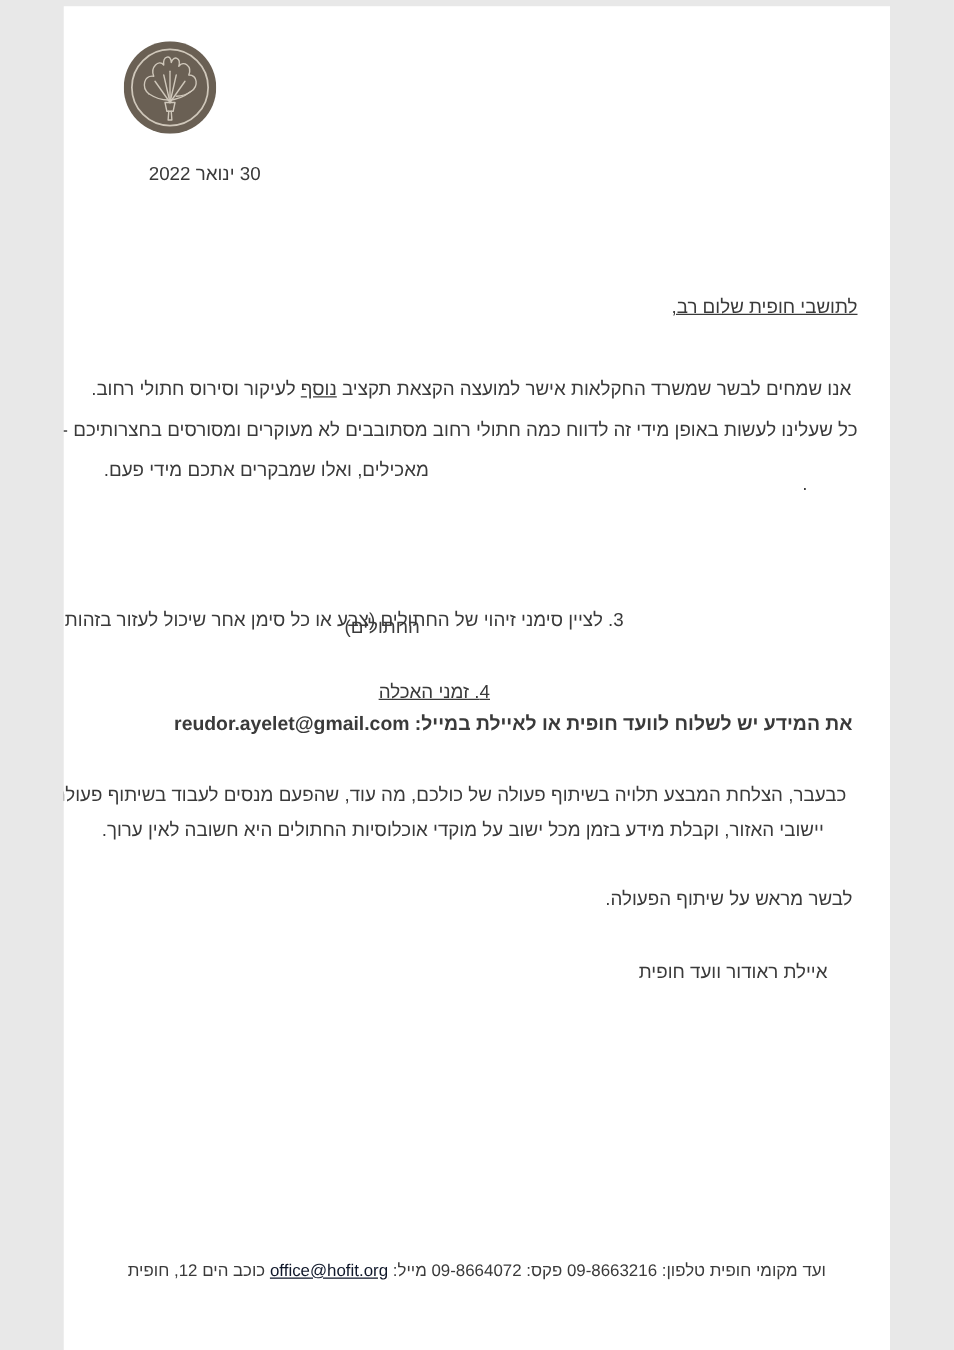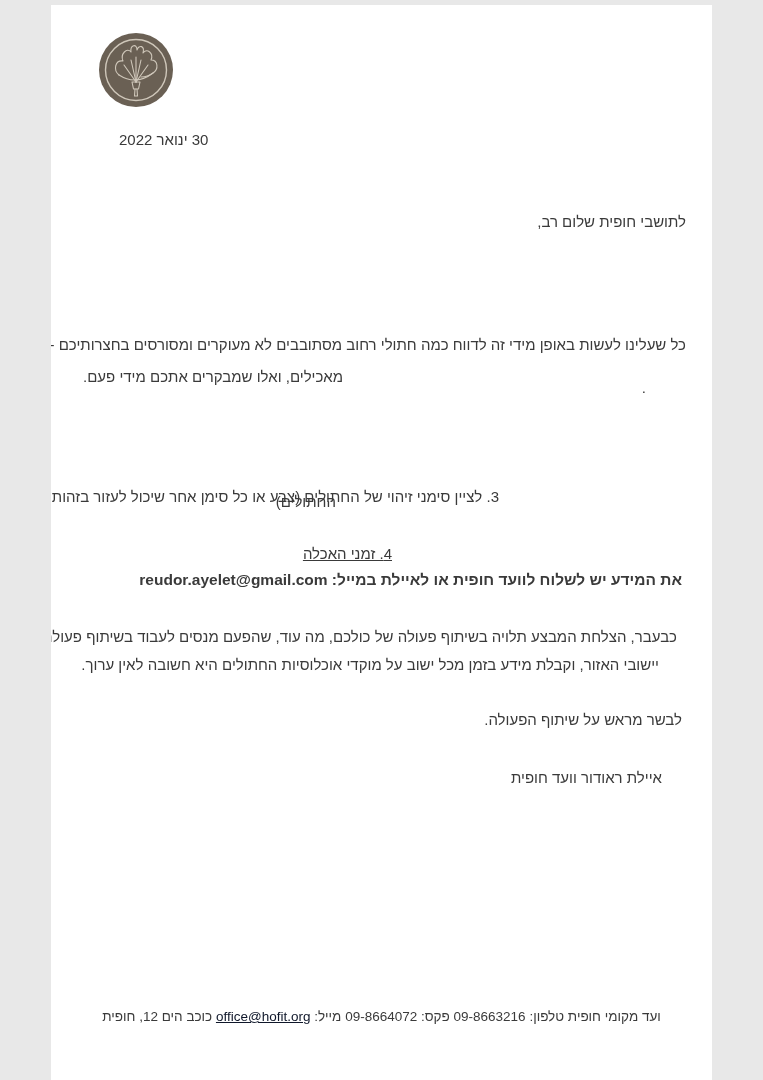--- a/index.html
+++ b/index.html
@@ -16,21 +16,21 @@
     position:absolute;
     direction:rtl;
     unicode-bidi:plaintext;
     font-size:15px;
     line-height:17px;
     white-space:nowrap;
     color:#3a3a3a;
   }
   .logo{position:absolute;left:48px;top:28px;width:74px;height:74px;}
   .date{left:68px;top:126px;direction:rtl;}
-  .greeting{right:26px;top:208px;}
+  .greeting{right:26px;top:232px;text-decoration:underline;}
   .para1{right:31px;top:298px;}
   .para1 .ul{text-decoration:underline;}
   .para2l1{right:26px;top:331px;}
   .para2l2{left:32px;top:363px;direction:rtl;}
   .stray-dot{right:66px;top:374px;}
   .list-intro{right:26px;top:400px;}
   .item2{right:91px;top:431px;}
   .item3a{right:213px;top:483px;}
   .item3b{right:376px;top:488px;}
   .item4{right:320px;top:540px;text-decoration:underline;}
@@ -71,20 +71,21 @@
         <path d="M33 49 L41 49 L39.5 56 L34.5 56 Z"></path>
         <path d="M36 56 L35.5 63 L38.5 63 L38 56"></path>
       </g>
     </svg>
   </div>
 
   <div class="line date">30 ינואר 2022</div>
 
   <div class="line greeting">לתושבי חופית שלום רב,</div>
 
+  <div class="line para1"><span>אנו שמחים לבשר  שמשרד החקלאות אישר למועצה הקצאת תקציב </span><span class="ul">נוסף</span><span> לעיקור וסירוס חתולי רחוב.</span></div>
 
   <div class="line para2l2">מאכילים, ואלו שמבקרים אתכם מידי פעם.</div>
   <div class="line para2l1">כל שעלינו לעשות באופן מידי זה לדווח  כמה חתולי רחוב מסתובבים לא מעוקרים ומסורסים בחצרותיכם - אלו שאתם</div>
 
   <div class="line stray-dot">.</div>
 
   <div class="line item3a">3. לציין סימני זיהוי של החתולים (צבע או כל סימן אחר שיכול לעזור בזהות</div>
   <div class="line item3b">החתולים)</div>
   <div class="line item4">4. זמני האכלה</div>
 

